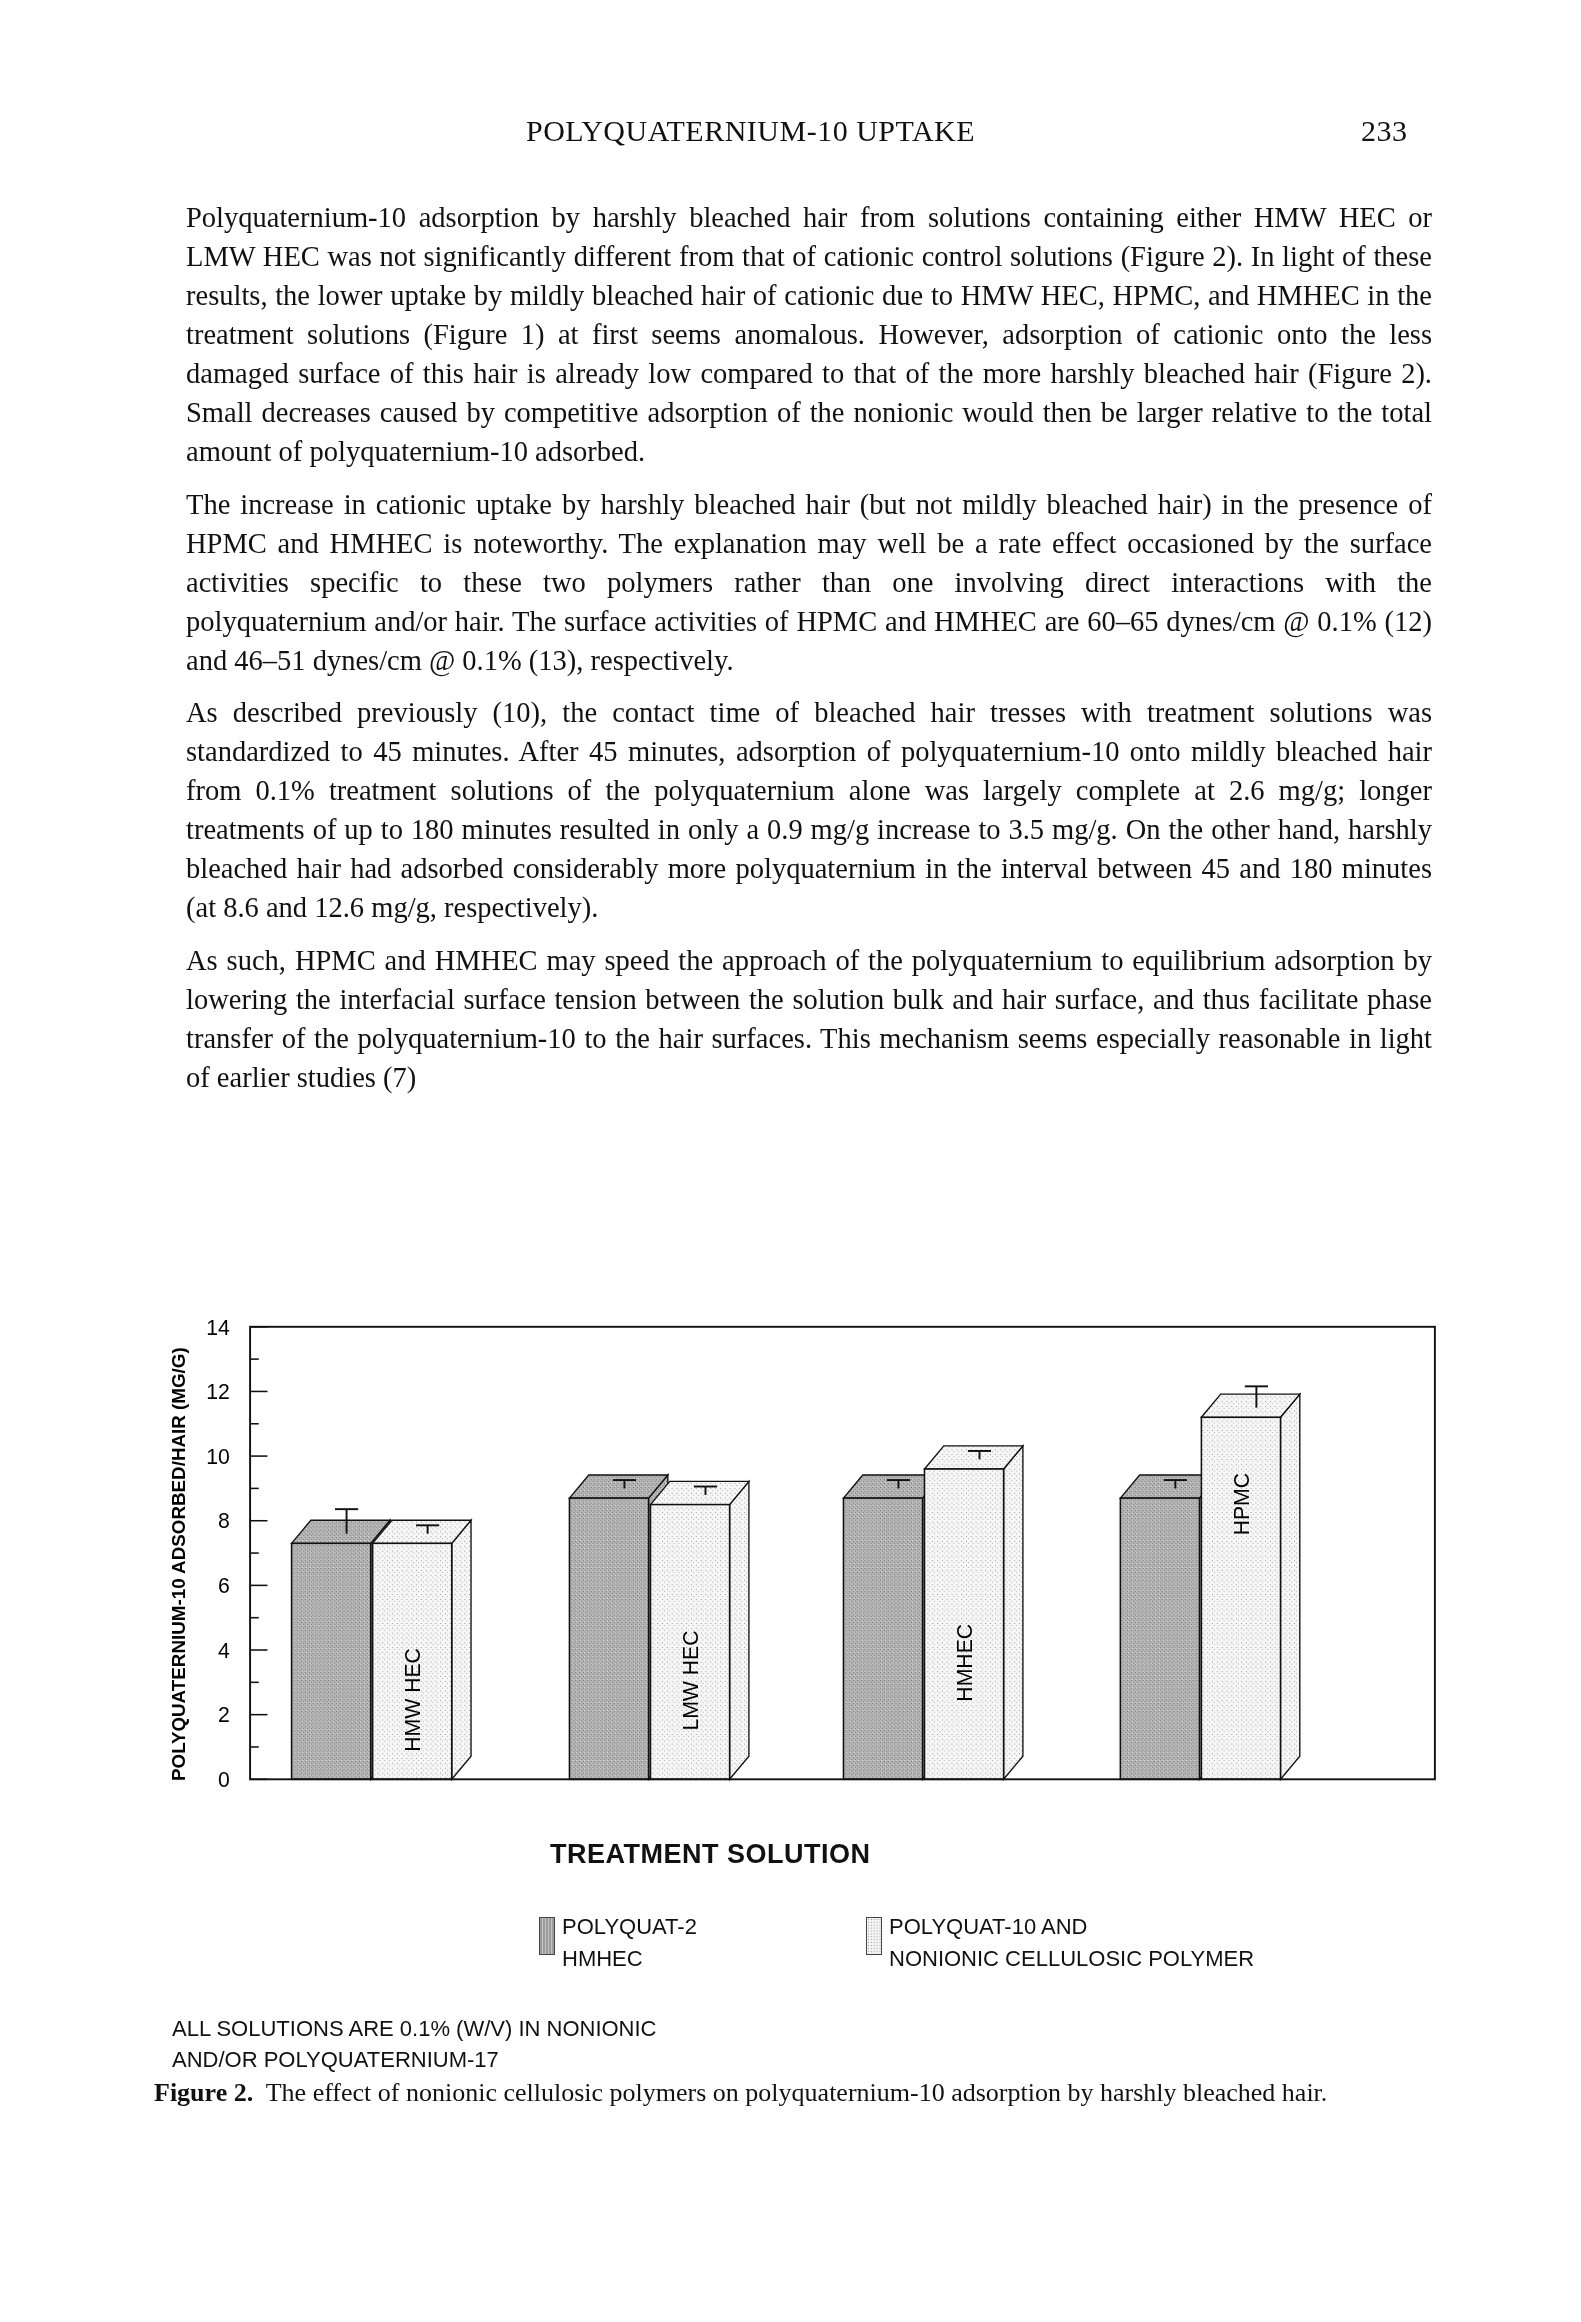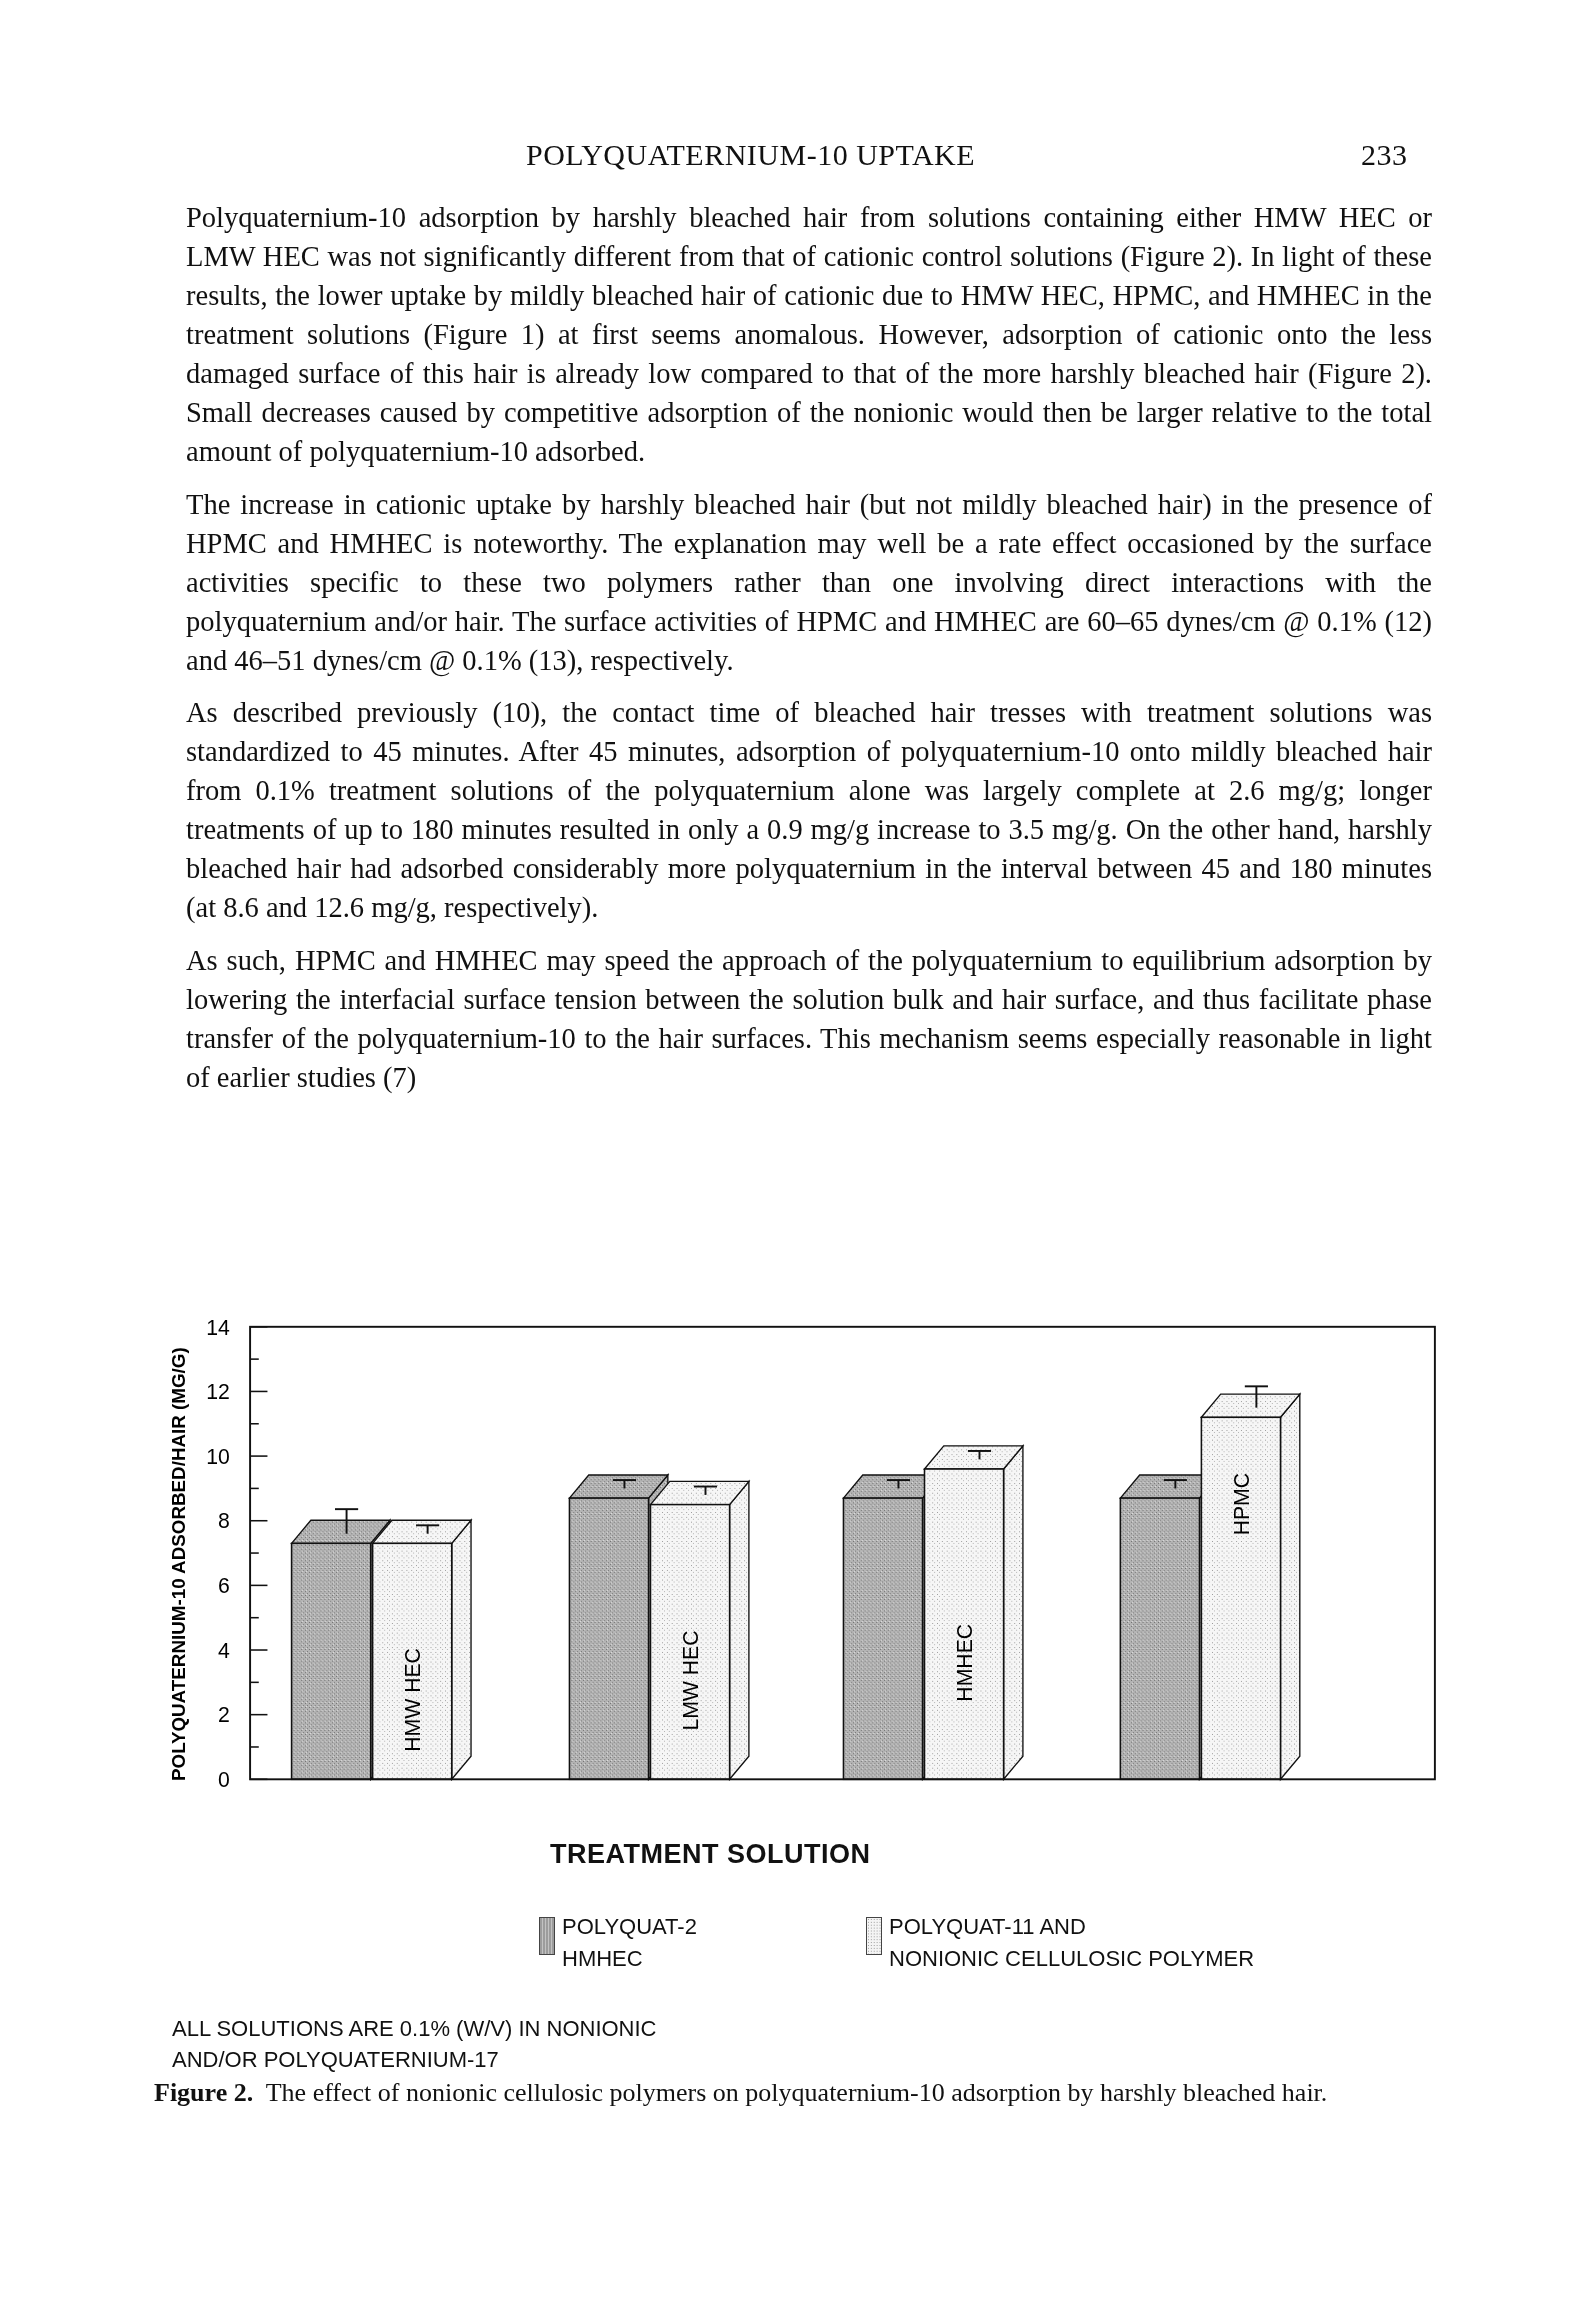--- a/index.html
+++ b/index.html
@@ -1,19 +1,19 @@
 <!DOCTYPE html>
 <html><head>
 <meta charset="utf-8">
 <style>
   html, body { margin: 0; padding: 0; background: #ffffff; }
   body { width: 1582px; height: 2322px; position: relative; overflow: hidden; color: #111; }
   .serif { font-family: "Liberation Serif", "DejaVu Serif", serif; }
   .sans { font-family: "Liberation Sans", "DejaVu Sans", sans-serif; }
-  #running-head { position: absolute; top: 114px; left: 0; width: 1582px; height: 39px; font-size: 30px; letter-spacing: 0.5px; margin-top: 24px; }
+  #running-head { position: absolute; top: 114px; left: 0; width: 1582px; height: 39px; font-size: 30px; letter-spacing: 0.5px; }
   #running-title { position: absolute; left: 526px; top: 0; }
   #page-number { position: absolute; left: 1361px; top: 0; }
   #body-text { position: absolute; left: 186px; top: 198px; width: 1246px; font-size: 28.5px; line-height: 39px; text-align: justify; }
   #body-text p { margin: 0 0 13.5px 0; }
   #figure { position: absolute; left: 154px; top: 1294px; width: 1294px; height: 521px; }
   #figure svg { position: absolute; left: 0; top: 0; }
   #treatment-title { position: absolute; left: 550px; top: 1839px; font-size: 27px; font-weight: bold; letter-spacing: 0.5px; }
   .legend-item { position: absolute; font-size: 22px; line-height: 32px; }
   .legend-swatch { position: absolute; left: 0; top: 5.8px; width: 13.5px; height: 36px; border: 1.4px solid #444; }
   .legend-label { position: absolute; left: 23px; top: 0; white-space: nowrap; }
@@ -148,21 +148,21 @@
 <div class="legend-item sans" style="left:539px; top:1911px;">
   <span class="legend-swatch" style="background: repeating-linear-gradient(90deg,#9c9c9c 0 1.9px,#c2c2c2 1.9px 2.9px);"></span>
   <span class="legend-label">
     <span>POLYQUAT-2</span><br>
     <span>HMHEC</span>
   </span>
 </div>
 <div class="legend-item sans" style="left:866px; top:1911px;">
   <span class="legend-swatch" style="background: radial-gradient(#999 0.6px, #f4f4f4 0.8px) 0 0/2.9px 2.9px;"></span>
   <span class="legend-label">
-    <span>POLYQUAT-11 AND</span><br>
+    <span>POLYQUAT-10 AND</span><br>
     <span>NONIONIC CELLULOSIC POLYMER</span>
   </span>
 </div>
 
 <div id="note" class="sans">
   <div>ALL SOLUTIONS ARE 0.1% (W/V) IN NONIONIC</div>
   <div>AND/OR POLYQUATERNIUM-17</div>
 </div>
 
 <div id="caption" class="serif">

